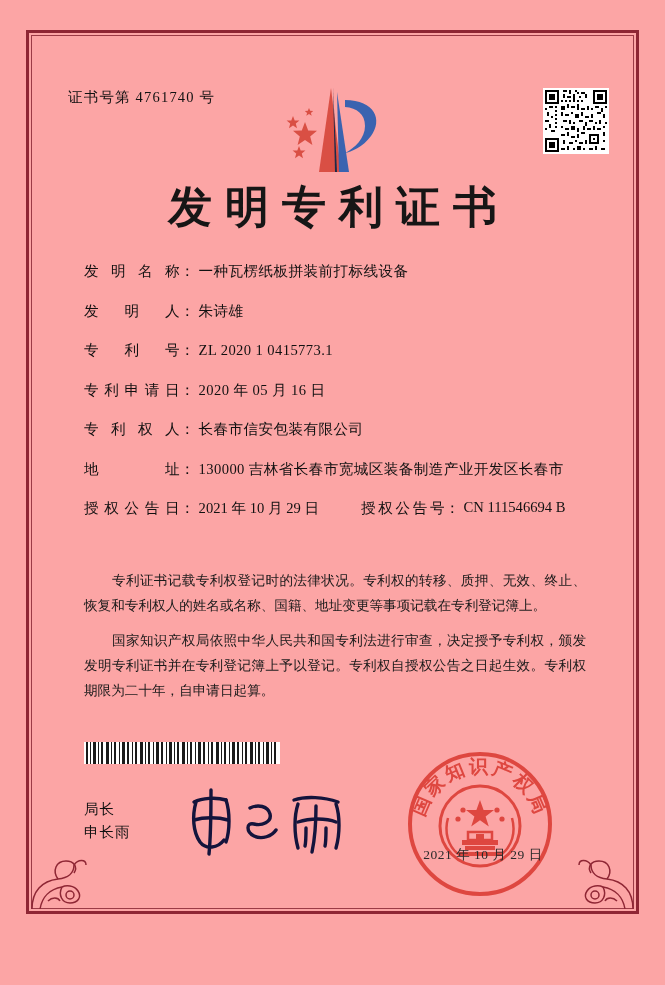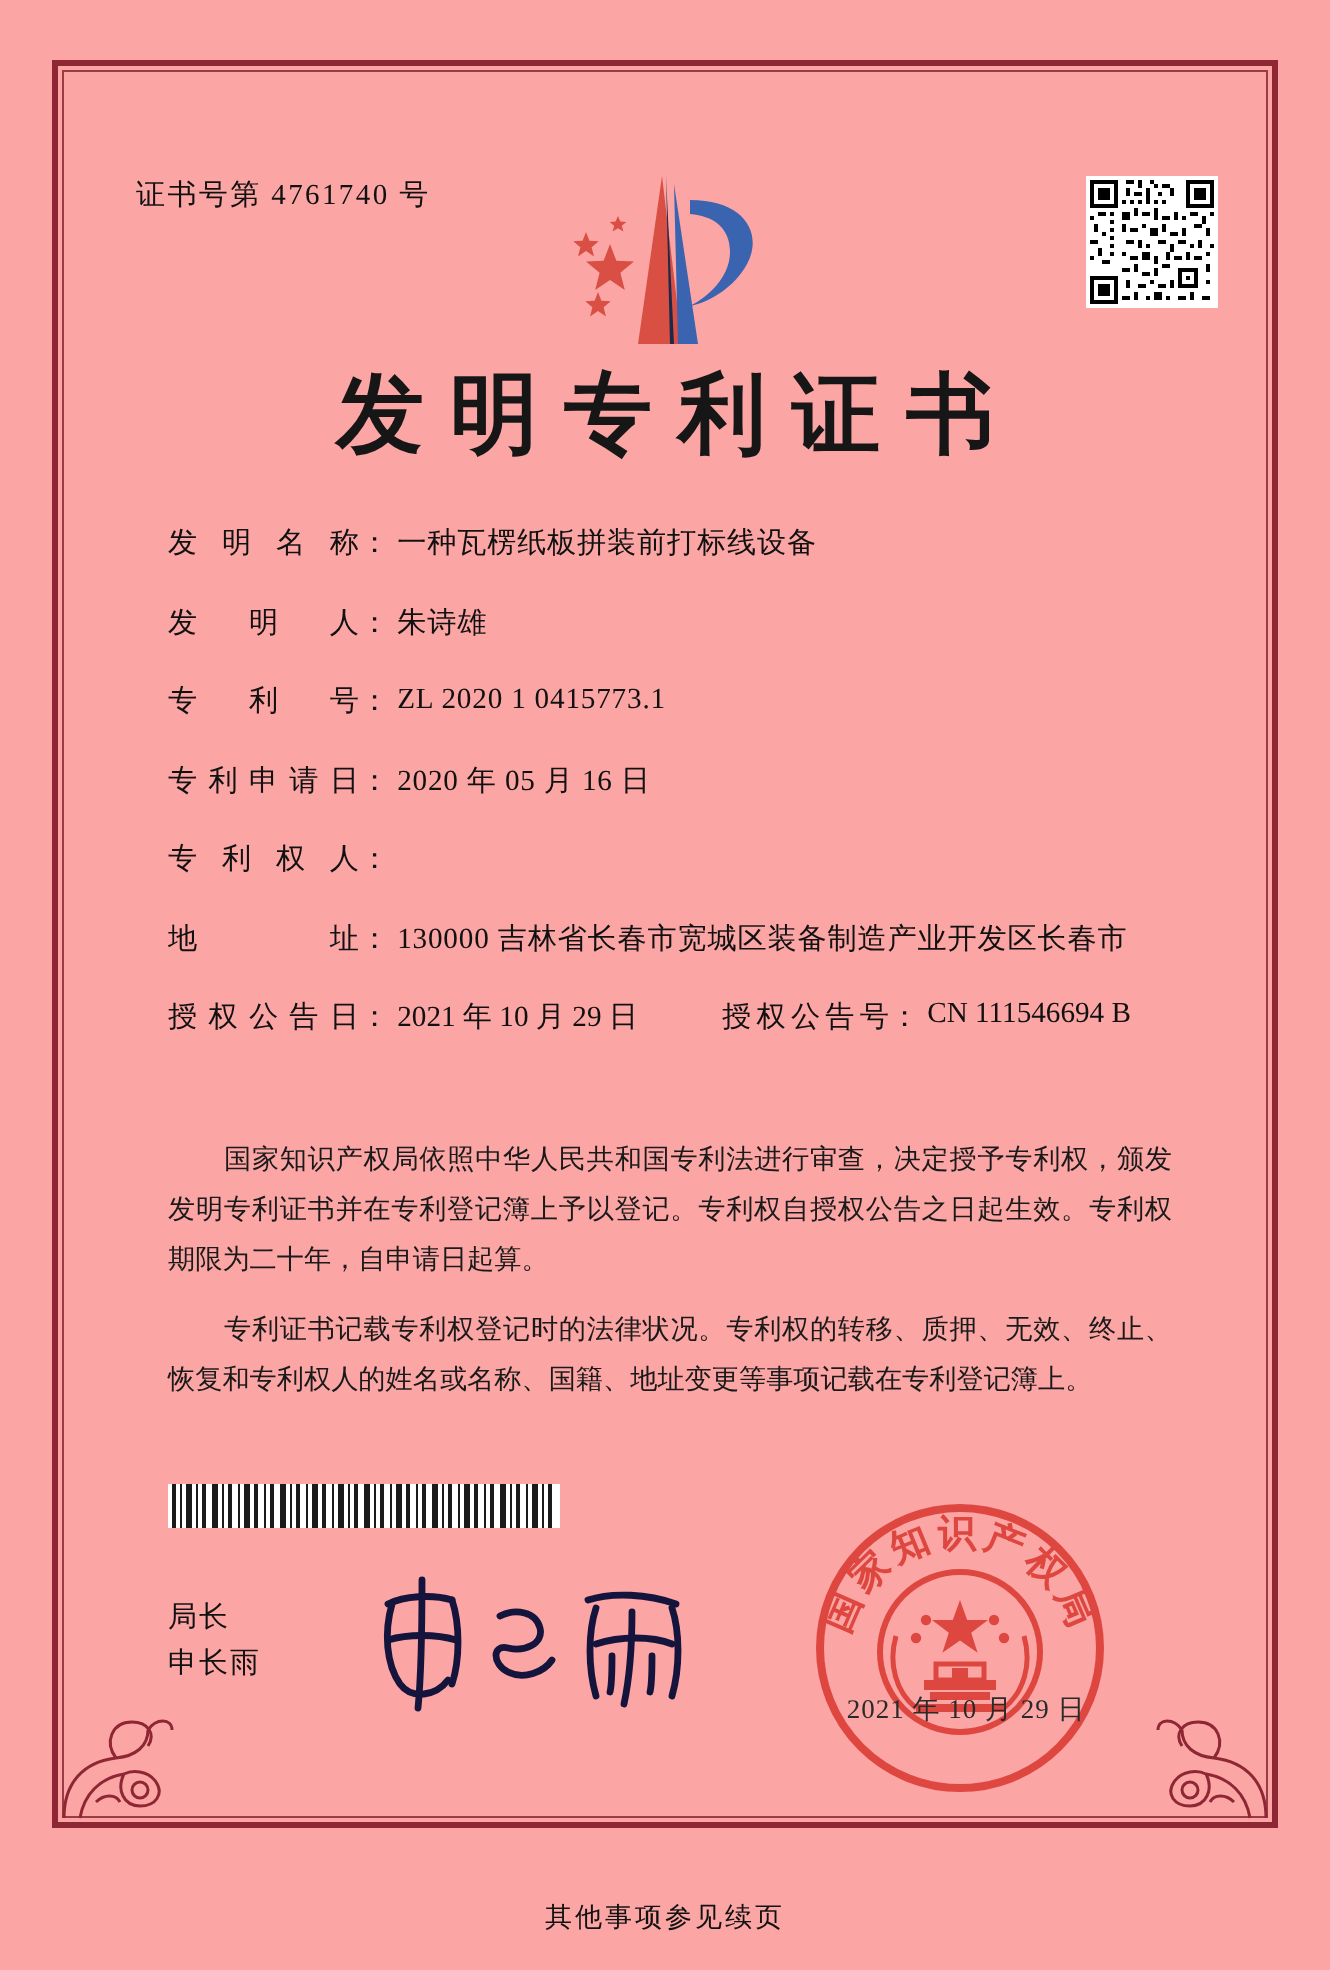--- a/index.html
+++ b/index.html
@@ -418,20 +418,21 @@
 
     <div class="field-row">
       <span class="field-label">专利申请日</span>
       <span class="field-colon">：</span>
       <span class="field-value">2020 年 05 月 16 日</span>
     </div>
 
     <div class="field-row">
       <span class="field-label">专利权人</span>
       <span class="field-colon">：</span>
+      <span class="field-value">长春市信安包装有限公司</span>
     </div>
 
     <div class="field-row">
       <span class="field-label">地址</span>
       <span class="field-colon">：</span>
       <span class="field-value">
         <span>130000 吉林省长春市宽城区装备制造产业开发区长春市</span>
       </span>
     </div>
 
@@ -442,22 +443,22 @@
       <span class="grant-second">
         <span class="field-label">授权公告号</span>
         <span class="field-colon">：</span>
         <span>CN 111546694 B</span>
       </span>
     </div>
 
   </div>
 
   <div id="body-text">
+    <p>专利证书记载专利权登记时的法律状况。专利权的转移、质押、无效、终止、恢复和专利权人的姓名或名称、国籍、地址变更等事项记载在专利登记簿上。</p>
     <p>国家知识产权局依照中华人民共和国专利法进行审查，决定授予专利权，颁发发明专利证书并在专利登记簿上予以登记。专利权自授权公告之日起生效。专利权期限为二十年，自申请日起算。</p>
-    <p>专利证书记载专利权登记时的法律状况。专利权的转移、质押、无效、终止、恢复和专利权人的姓名或名称、国籍、地址变更等事项记载在专利登记簿上。</p>
   </div>
 
   <svg id="barcode" viewBox="0 0 196 22" shape-rendering="crispEdges">
     <rect width="196" height="22" fill="#ffffff"></rect>
     <g fill="#1a1a1a">
       <rect x="2" y="0" width="2" height="22"></rect>
         <rect x="6" y="0" width="1" height="22"></rect>
       <rect x="9" y="0" width="3" height="22"></rect>
         <rect x="14" y="0" width="1" height="22"></rect>
       <rect x="17" y="0" width="2" height="22"></rect>
@@ -558,15 +559,14 @@
         <path id="sealArcTop" d="M 19 82 A 57 57 0 0 1 133 82"></path>
       </defs>
       <text font-family="'Liberation Serif', serif" font-size="19" font-weight="bold" fill="#d8332a" letter-spacing="3">
         <textPath href="#sealArcTop" startOffset="50%" text-anchor="middle">国家知识产权局</textPath>
       </text>
     </g>
   </svg>
 
   <div id="seal-date">2021 年 10 月 29 日</div>
 
-  <div id="footnote">其他事项参见续页</div>
 
 </div>
 
 </body></html>

